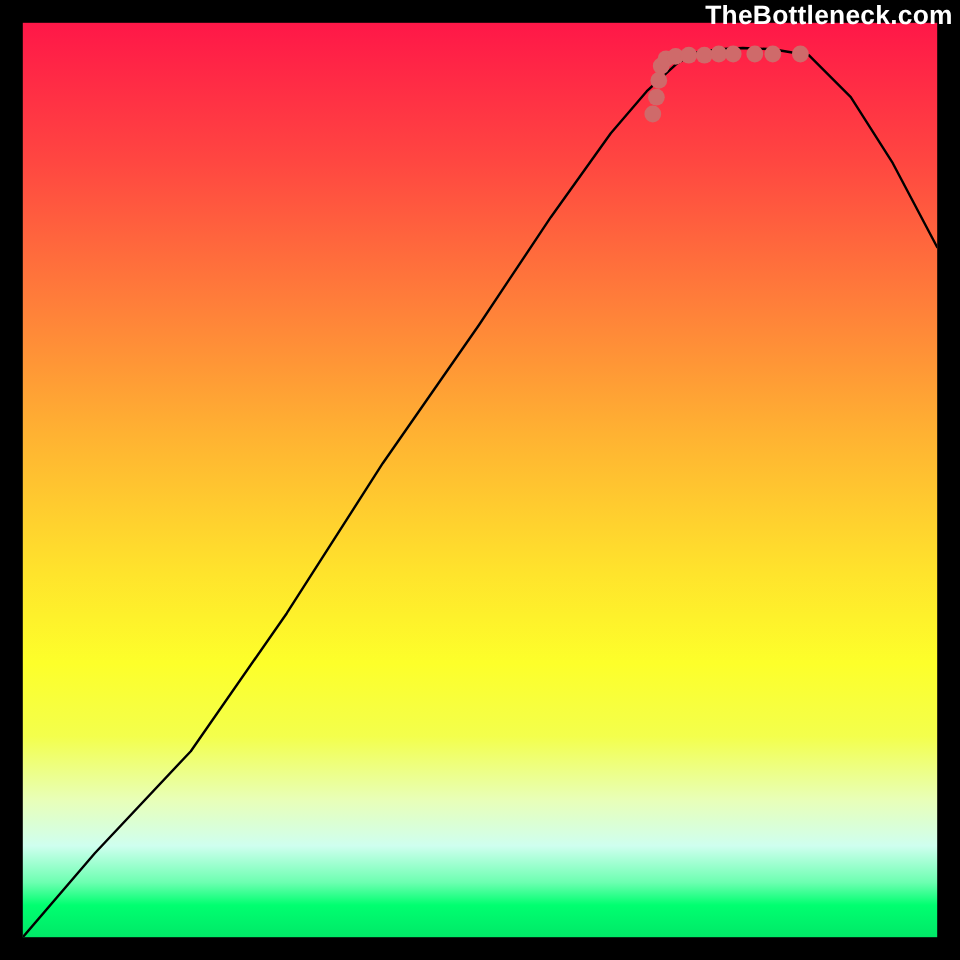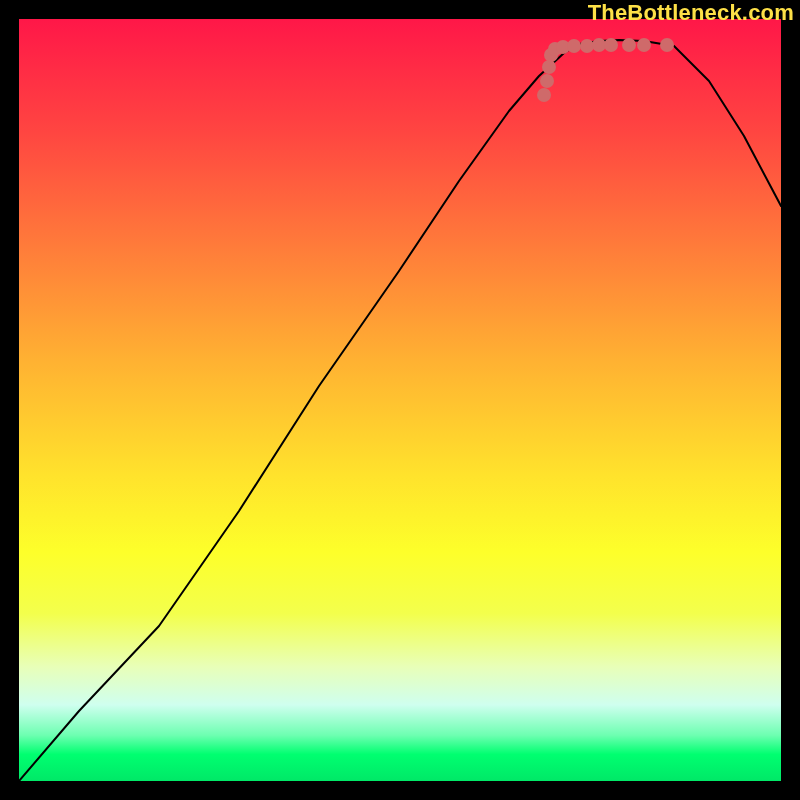--- a/index.html
+++ b/index.html
@@ -30,21 +30,21 @@
       #cfffef 90%,
       #6dffb1 94%,
       #00ff70 96.5%,
       #00e867 100%
     );
   }
   .watermark {
     position: absolute;
     top: 0px;
     right: 6px;
-    color: #fde047;
+    color: #ffffff;
     font-size: 22px;
     font-weight: 600;
     letter-spacing: 0.2px;
   }
   svg.curve {
     position: absolute;
     left: 0;
     top: 0;
   }
 </style>

